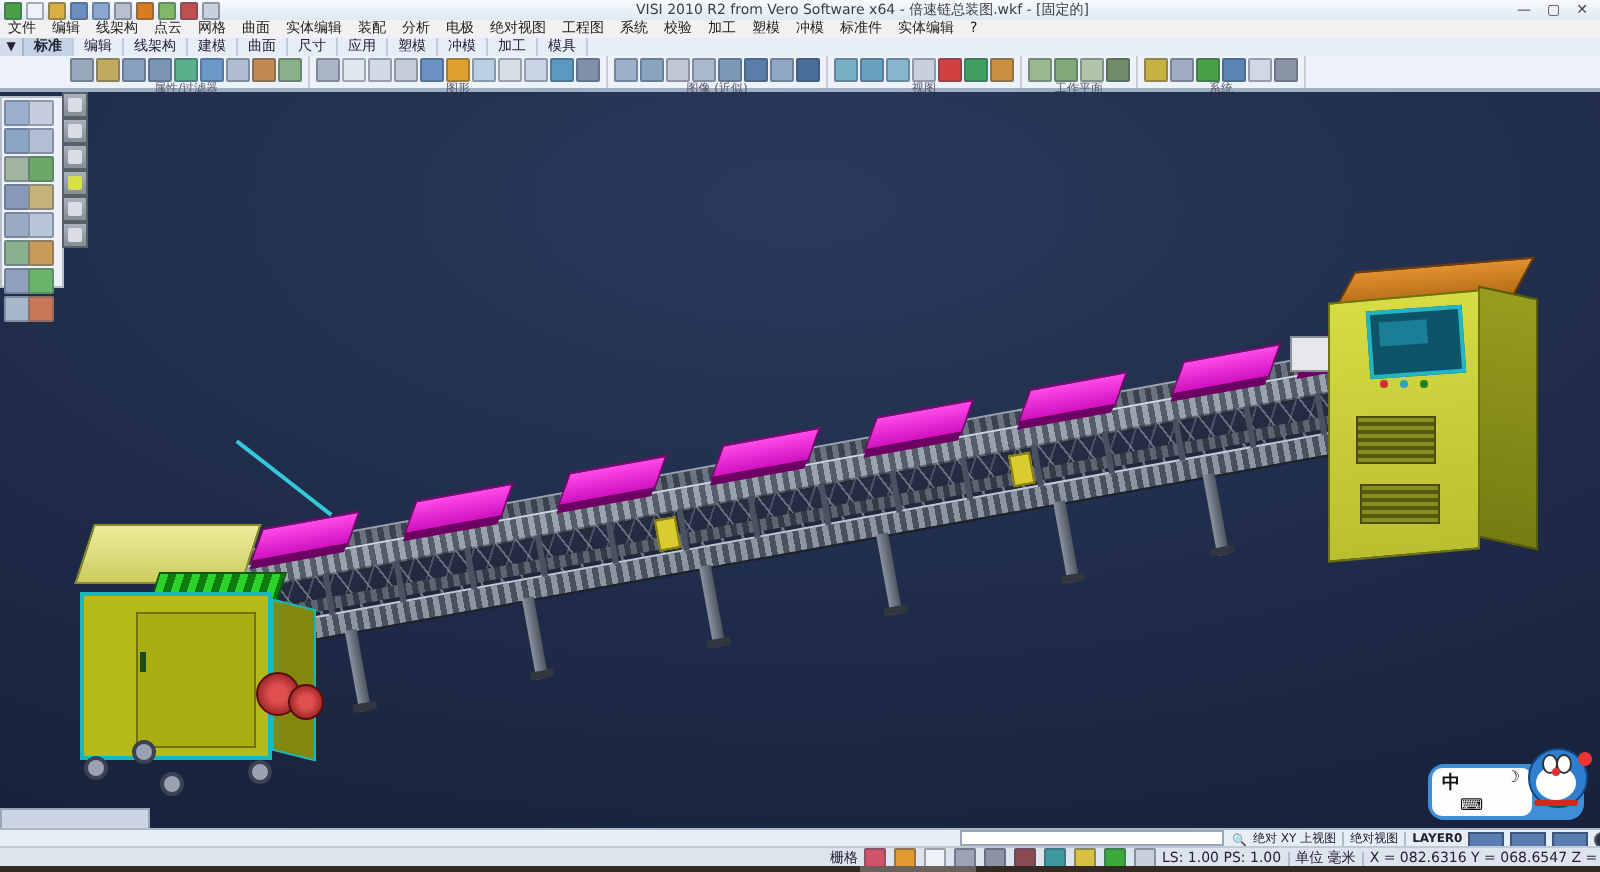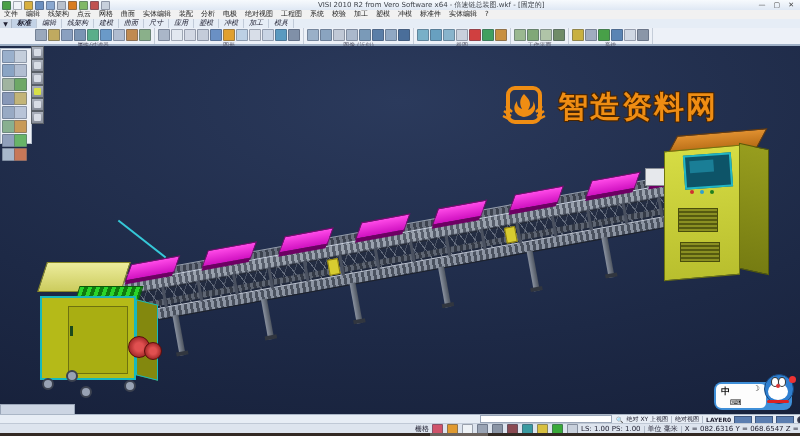--- a/index.html
+++ b/index.html
@@ -13,21 +13,21 @@
   .qa-icon{width:7px;height:7px;border-radius:1px;border:1px solid rgba(70,80,100,.45);}
   .title-text{flex:1;text-align:center;white-space:nowrap;overflow:hidden;color:#3a3f46;}
   .winbtns{display:flex;gap:8px;padding:0 6px;color:#444;}
   .winbtn{font-size:7px;line-height:9px;cursor:default;}
   
   .menubar{position:absolute;left:0;top:10px;width:800px;height:9px;background:#f1f1f1;
     display:flex;font-size:7px;color:#222;border-bottom:1px solid #d8d8d8;}
   .menu-item{padding:0 4px;line-height:9px;white-space:nowrap;}
   
   .tabsrow{position:absolute;left:0;top:19px;width:800px;height:9px;background:#e6edf6;
-    display:flex;font-size:7px;color:#223;border-bottom:1px solid #c0cad8;font-style:italic;}
+    display:flex;font-size:7px;color:#223;border-bottom:1px solid #c0cad8;}
   .tab-dd{width:11px;text-align:center;line-height:9px;background:#d2dcea;border-right:1px solid #aab6c6;font-size:6px;}
   .tab{padding:0 5px;line-height:9px;border-right:1px solid #c0cad8;white-space:nowrap;}
   .tab.sel{background:#c3d2e6;font-weight:bold;}
   
   .tbrow{position:absolute;left:0;top:28px;width:800px;height:18px;background:#edf1f8;
     display:flex;border-bottom:2px solid #9fb0c6;padding-left:32px;box-sizing:border-box;}
   .tb-group{display:flex;flex-direction:column;align-items:center;border-right:1px solid #c5cdd9;padding:1px 3px 0;}
   .tb-icons{display:flex;gap:1px;}
   .tb-icon{width:10px;height:10px;border-radius:1px;border:1px solid rgba(60,70,90,.4);}
   .tb-label{font-size:6px;color:#556;line-height:6px;margin-top:1px;white-space:nowrap;}
@@ -316,29 +316,20 @@
           <div class="dot"></div>
         </div>
         <div class="fbtn">
           <div class="dot"></div>
         </div>
         <div class="fbtn">
           <div class="dot"></div>
         </div>
       </div>
 
-    <div class="watermark">
-      <svg width="48" height="42" viewBox="0 0 48 42">
-        <rect x="8" y="2" width="32" height="34" rx="7" fill="none" stroke="#ef8d13" stroke-width="4"></rect>
-        <path d="M24 8 C30 14 32 18 28 24 C33 22 34 18 33 15 C38 22 34 30 24 31 C16 30 11 23 17 15 C17 20 19 22 22 23 C19 17 20 12 24 8 Z" fill="#ef8d13"></path>
-        <path d="M6 20 L12 26 M4 25 L11 30 M3 30 L11 34" stroke="#ef8d13" stroke-width="2.5" fill="none"></path>
-        <path d="M42 20 L36 26 M44 25 L37 30 M45 30 L37 34" stroke="#ef8d13" stroke-width="2.5" fill="none"></path>
-      </svg>
-      <span class="wm-text">智造资料网</span>
-    </div>
 
     <div class="conveyor" id="conveyor">
       <div class="rail-back"></div>
       <div class="rail-top"></div>
       <div class="truss"></div>
       <div class="rail-lowb"></div>
       <div class="rail-low"></div>
     <div class="post" style="left: 8px;"></div>
         <div class="post" style="left: 44px;"></div>
         <div class="post" style="left: 80px;"></div>

